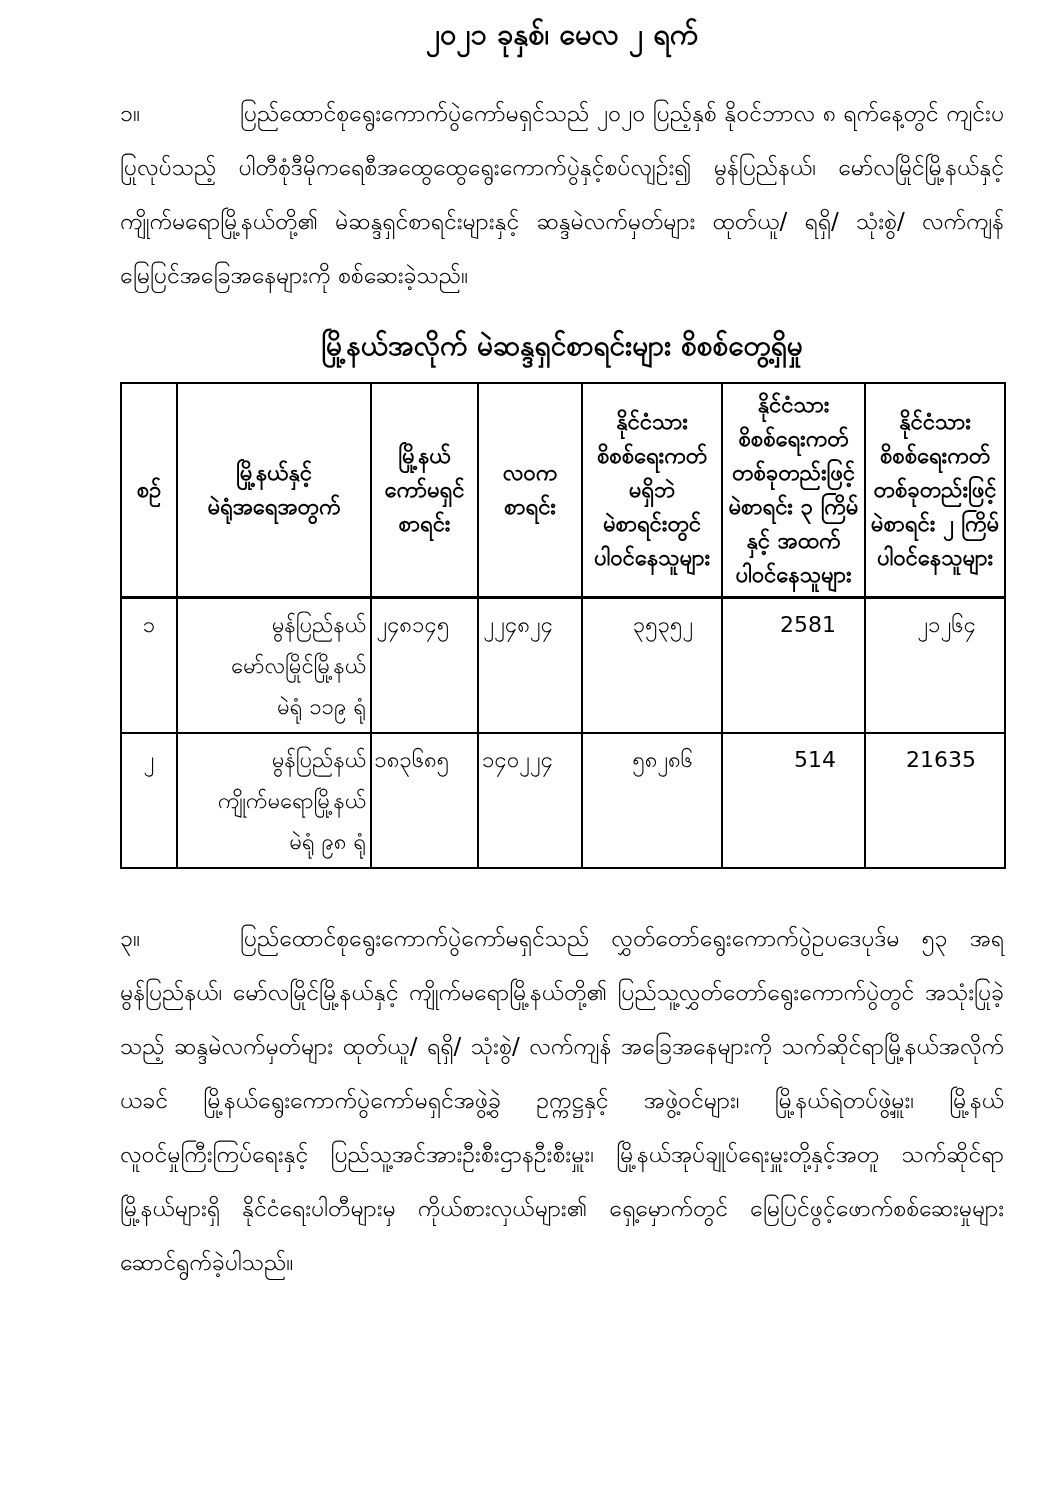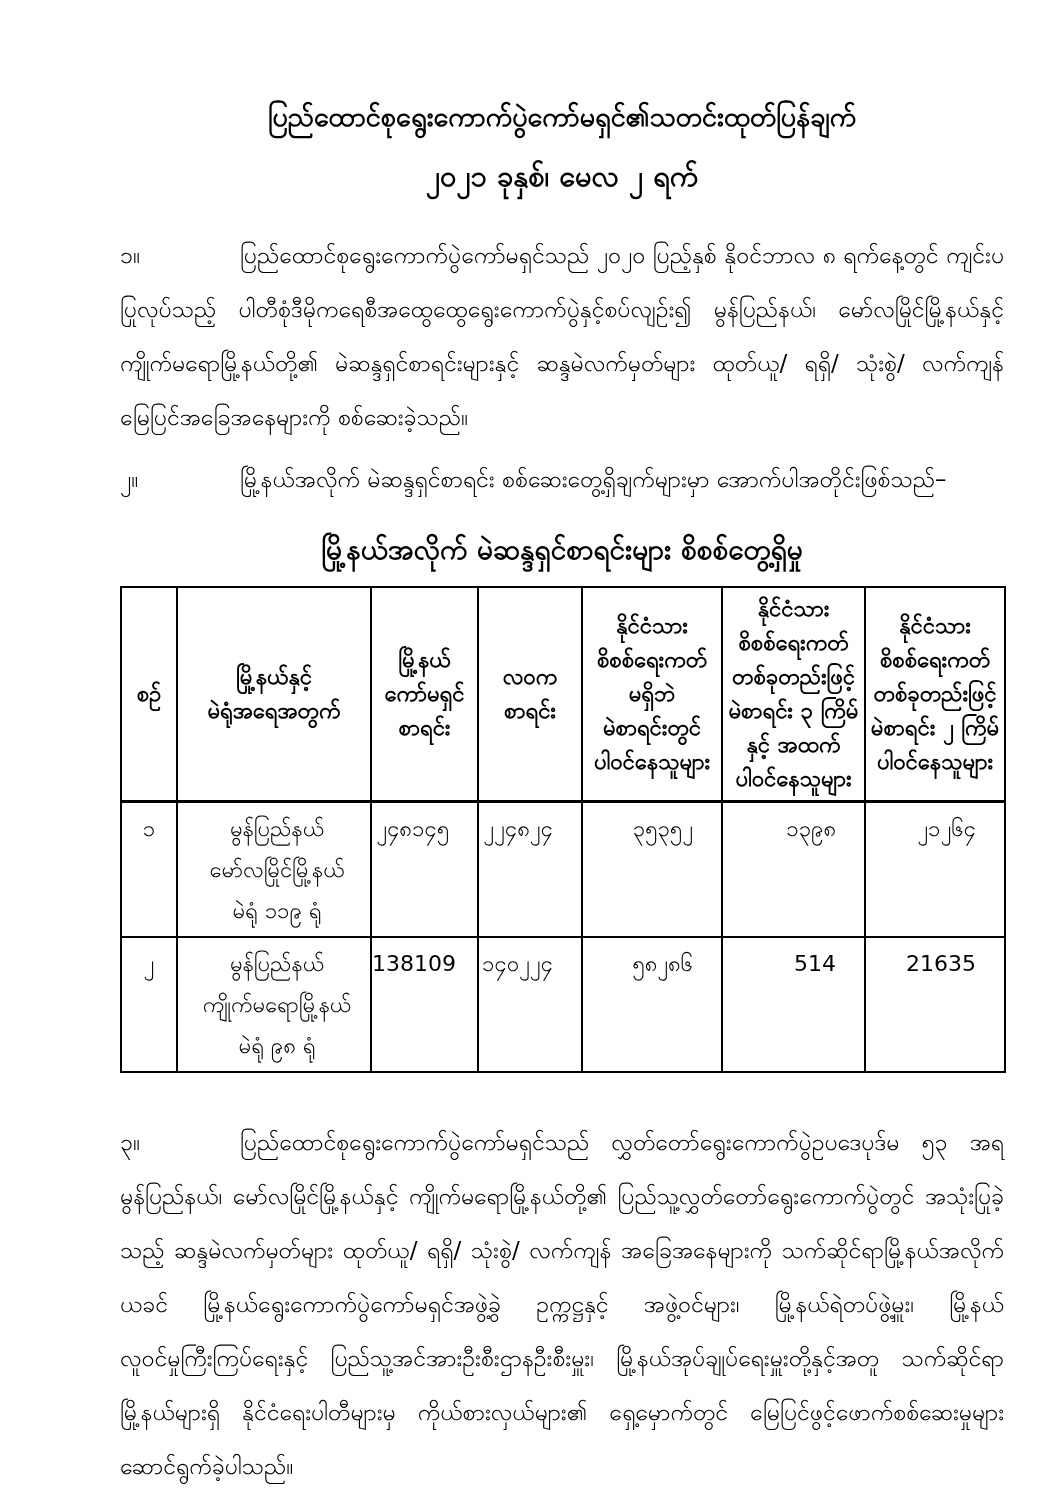--- a/index.html
+++ b/index.html
@@ -72,34 +72,32 @@
   }
   table.results td {
     vertical-align: top;
     line-height: 41px;
     padding-top: 5px;
     padding-bottom: 5px;
   }
   tr.data-row-1 td { height: 117px; }
   tr.data-row-2 td { height: 116px; }
   td.cell-no { text-align: center; }
-  td.cell-township { text-align: center; padding-left: 10px; padding-right: 4px; }
+  td.cell-township { text-align: right; padding-left: 10px; padding-right: 4px; }
   td.cell-num { text-align: right; padding-right: 28px; white-space: nowrap; }
 </style>
 </head>
 <body>
 
 <div class="doc">
 
-  <div class="title-line1">ပြည်ထောင်စုရွေးကောက်ပွဲကော်မရှင်၏သတင်းထုတ်ပြန်ချက်</div>
   <div class="title-line2">၂၀၂၁ ခုနှစ်၊ မေလ ၂ ရက်</div>
 
   <div class="para para-1"><span class="para-num">၁။</span><span>ပြည်ထောင်စုရွေးကောက်ပွဲကော်မရှင်သည် ၂၀၂၀ ပြည့်နှစ် နိုဝင်ဘာလ ၈ ရက်နေ့တွင် ကျင်းပပြုလုပ်သည့် ပါတီစုံဒီမိုကရေစီအထွေထွေရွေးကောက်ပွဲနှင့်စပ်လျဉ်း၍ မွန်ပြည်နယ်၊ မော်လမြိုင်မြို့နယ်နှင့် ကျိုက်မရောမြို့နယ်တို့၏ မဲဆန္ဒရှင်စာရင်းများနှင့် ဆန္ဒမဲလက်မှတ်များ ထုတ်ယူ/ ရရှိ/ သုံးစွဲ/ လက်ကျန် မြေပြင်အခြေအနေများကို စစ်ဆေးခဲ့သည်။</span></div>
 
-  <div class="para para-2"><span class="para-num">၂။</span><span>မြို့နယ်အလိုက် မဲဆန္ဒရှင်စာရင်း စစ်ဆေးတွေ့ရှိချက်များမှာ အောက်ပါအတိုင်းဖြစ်သည်–</span></div>
 
   <div class="table-caption">မြို့နယ်အလိုက် မဲဆန္ဒရှင်စာရင်းများ စိစစ်တွေ့ရှိမှု</div>
 
   <table class="results">
     <colgroup>
       <col style="width:56px">
       <col style="width:194px">
       <col style="width:107px">
       <col style="width:104px">
       <col style="width:140px">
@@ -136,29 +134,29 @@
     </thead>
     <tbody>
       <tr class="data-row-1">
         <td class="cell-no">၁</td>
         <td class="cell-township">မွန်ပြည်နယ်
 မော်လမြိုင်မြို့နယ်
 မဲရုံ ၁၁၉  ရုံ</td>
         <td class="cell-num">၂၄၈၁၄၅</td>
         <td class="cell-num">၂၂၄၈၂၄</td>
         <td class="cell-num">၃၅၃၅၂</td>
-        <td class="cell-num">၁၃၉၈</td>
+        <td class="cell-num">2581</td>
         <td class="cell-num">၂၁၂၆၄</td>
       </tr>
       <tr class="data-row-2">
         <td class="cell-no">၂</td>
         <td class="cell-township">မွန်ပြည်နယ်
 ကျိုက်မရောမြို့နယ်
 မဲရုံ ၉၈  ရုံ</td>
-        <td class="cell-num">138109</td>
+        <td class="cell-num">၁၈၃၆၈၅</td>
         <td class="cell-num">၁၄၀၂၂၄</td>
         <td class="cell-num">၅၈၂၈၆</td>
         <td class="cell-num">514</td>
         <td class="cell-num">21635</td>
       </tr>
     </tbody>
   </table>
 
   <div class="para para-3"><span class="para-num">၃။</span><span>ပြည်ထောင်စုရွေးကောက်ပွဲကော်မရှင်သည် လွှတ်တော်ရွေးကောက်ပွဲဥပဒေပုဒ်မ ၅၃ အရ မွန်ပြည်နယ်၊ မော်လမြိုင်မြို့နယ်နှင့် ကျိုက်မရောမြို့နယ်တို့၏ ပြည်သူ့လွှတ်တော်ရွေးကောက်ပွဲတွင် အသုံးပြုခဲ့သည့် ဆန္ဒမဲလက်မှတ်များ ထုတ်ယူ/ ရရှိ/ သုံးစွဲ/ လက်ကျန် အခြေအနေများကို သက်ဆိုင်ရာမြို့နယ်အလိုက် ယခင် မြို့နယ်ရွေးကောက်ပွဲကော်မရှင်အဖွဲ့ခွဲ ဥက္ကဋ္ဌနှင့် အဖွဲ့ဝင်များ၊ မြို့နယ်ရဲတပ်ဖွဲ့မှူး၊ မြို့နယ်လူဝင်မှုကြီးကြပ်ရေးနှင့် ပြည်သူ့အင်အားဦးစီးဌာနဦးစီးမှူး၊ မြို့နယ်အုပ်ချုပ်ရေးမှူးတို့နှင့်အတူ သက်ဆိုင်ရာ မြို့နယ်များရှိ နိုင်ငံရေးပါတီများမှ ကိုယ်စားလှယ်များ၏ ရှေ့မှောက်တွင် မြေပြင်ဖွင့်ဖောက်စစ်ဆေးမှုများ ဆောင်ရွက်ခဲ့ပါသည်။</span></div>
 

